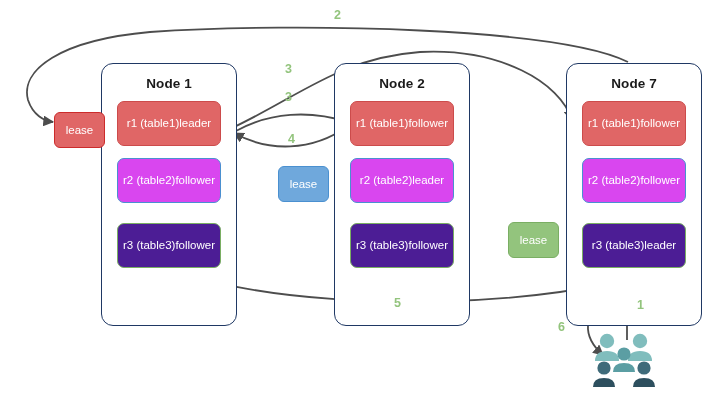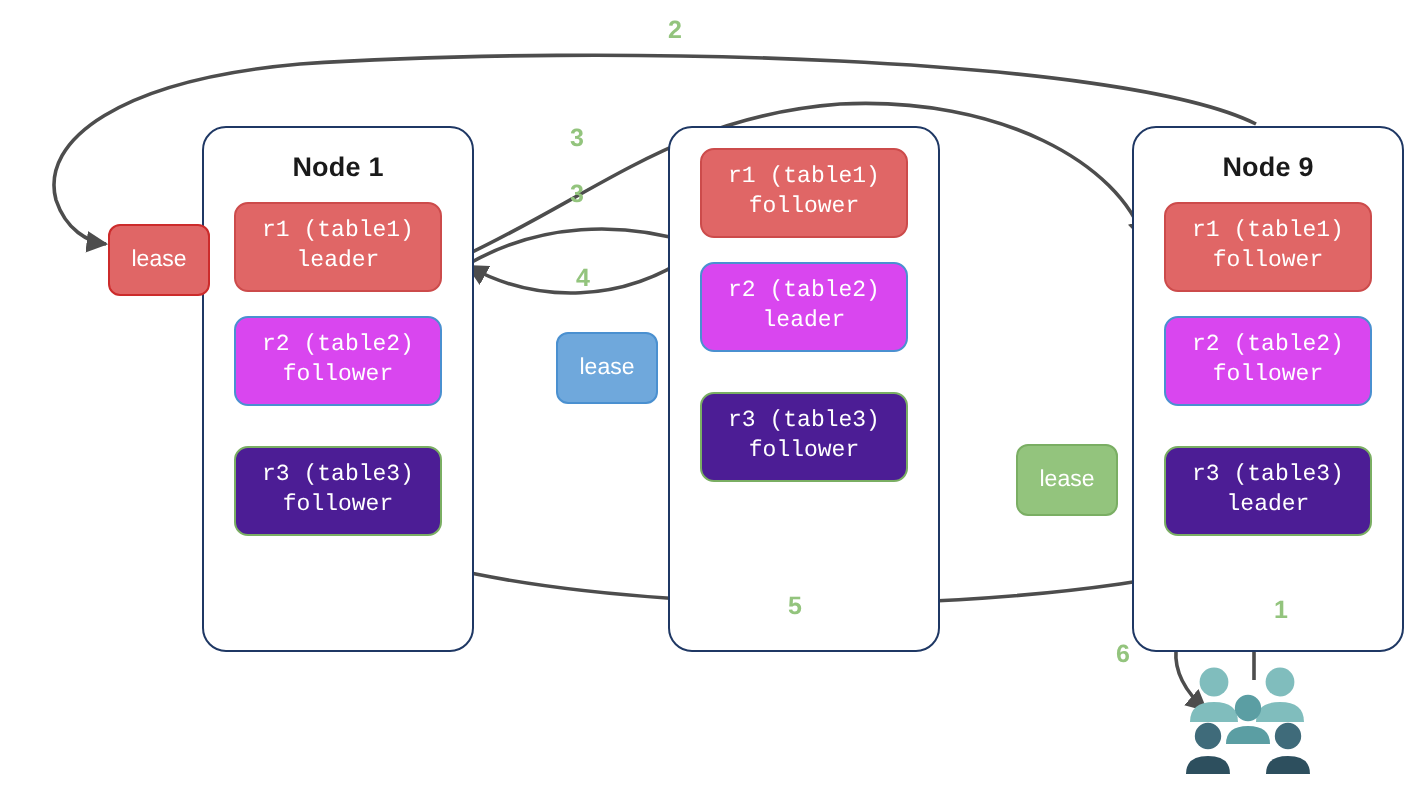--- a/index.html
+++ b/index.html
@@ -44,27 +44,27 @@
     margin-top: 12px;
     letter-spacing: .1px;
   }
   .replica {
     box-sizing: border-box;
     width: 104px;
     height: 45px;
     margin: 0 auto;
     border-radius: 7px;
     display: flex;
-    flex-direction: column;
+    flex-direction: row;
+    align-items: center;
     justify-content: center;
     color: #ffffff;
     font-size: 11.5px;
     line-height: 14.5px;
     text-align: center;
-    font-family: Liberation Mono, monospace;
   }
   .replica.r1 { background:#e06666; border:1.4px solid #cc4b4b; margin-top: 10px; }
   .replica.r2 { background:#d946ef; border:1.4px solid #4a90d0; margin-top: 12px; }
   .replica.r3 { background:#4c1d95; border:1.4px solid #7aae63; margin-top: 20px; }
 
   .lease {
     position: absolute;
     box-sizing: border-box;
     border-radius: 6px;
     display: flex;
@@ -131,36 +131,37 @@
       <span>r2 (table2)</span>
       <span>follower</span>
     </div>
     <div class="replica r3">
       <span>r3 (table3)</span>
       <span>follower</span>
     </div>
   </div>
 
   <div class="node" style="left:334px; top:63px;">
+    <div class="node-title">Node 2</div>
     <div class="replica r1">
       <span>r1 (table1)</span>
       <span>follower</span>
     </div>
     <div class="replica r2">
       <span>r2 (table2)</span>
       <span>leader</span>
     </div>
     <div class="replica r3">
       <span>r3 (table3)</span>
       <span>follower</span>
     </div>
   </div>
 
   <div class="node" style="left:566px; top:63px;">
-    <div class="node-title">Node 9</div>
+    <div class="node-title">Node 7</div>
     <div class="replica r1">
       <span>r1 (table1)</span>
       <span>follower</span>
     </div>
     <div class="replica r2">
       <span>r2 (table2)</span>
       <span>follower</span>
     </div>
     <div class="replica r3">
       <span>r3 (table3)</span>

